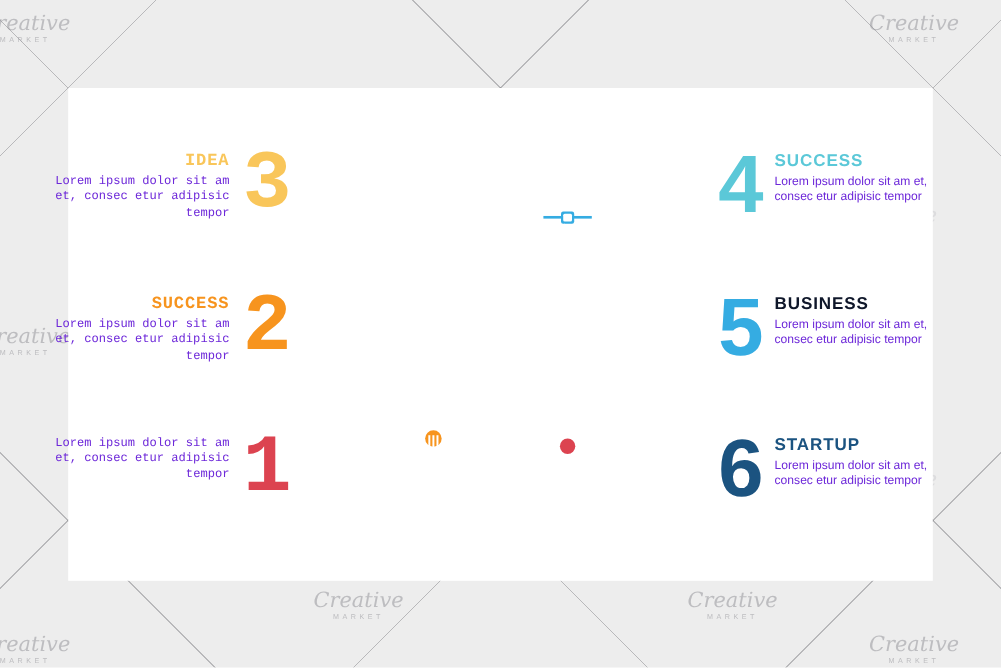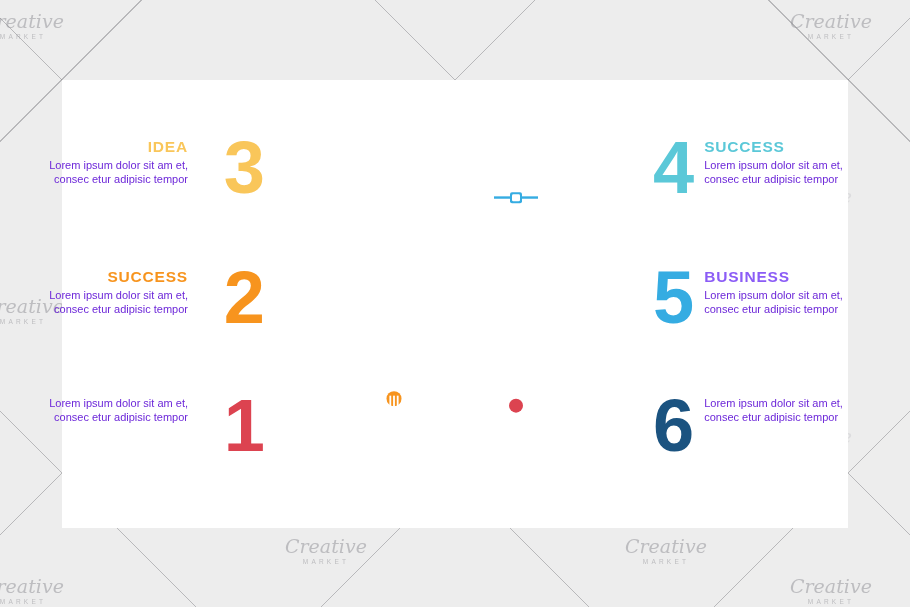--- a/index.html
+++ b/index.html
@@ -51,21 +51,21 @@
     width:786px; height:448px;
     background:#ffffff;
   }
 
   
   .block { position:absolute; width:235px; }
   .block.left  { left:28px;  text-align:right; }
   .block.right { right:22px; text-align:left; }
 
   .block .row { display:flex; align-items:flex-start; }
-  .block.left  .row { flex-direction:row; justify-content:space-between; }
+  .block.left  .row { flex-direction:row; justify-content:flex-end;font-family:Liberation Mono, monospace; }
   .block.right .row { flex-direction:row; justify-content:flex-start; }
 
   .num {
     font-size:74px;
     font-weight:bold;
     line-height:0.82;
     letter-spacing:-2px;
     flex:0 0 auto;
   }
   .block.left  .num { margin-left:12px; order:2; }
@@ -237,30 +237,31 @@
         <div class="title" style="color: rgb(91, 200, 216);">SUCCESS</div>
         <div class="desc">Lorem ipsum dolor sit am et, consec etur adipisic tempor</div>
       </div>
     </div>
   </div>
 
   <div class="block right" style="top:268px;">
     <div class="row">
       <div class="num" style="color: rgb(53, 172, 226);">5</div>
       <div class="txtwrap">
-        <div class="title" style="color: #8b5cf6;">BUSINESS</div>
+        <div class="title" style="color: #0f172a;">BUSINESS</div>
         <div class="desc">Lorem ipsum dolor sit am et, consec etur adipisic tempor</div>
       </div>
     </div>
   </div>
 
   <div class="block right" style="top:396px;">
     <div class="row">
       <div class="num" style="color: rgb(27, 83, 128);">6</div>
       <div class="txtwrap">
+        <div class="title" style="color: rgb(27, 83, 128);">STARTUP</div>
         <div class="desc">Lorem ipsum dolor sit am et, consec etur adipisic tempor</div>
       </div>
     </div>
   </div>
 
   <div class="cm-mark light" style="left:455px; top:200px;"><span>Creative</span><span class="sub">MARKET</span></div>
   <div class="cm-mark light" style="left:300px; top:318px;"><span>Creative</span><span class="sub">MARKET</span></div>
   <div class="cm-mark light" style="left:455px; top:427px;"><span>Creative</span><span class="sub">MARKET</span></div>
 
 </div>

